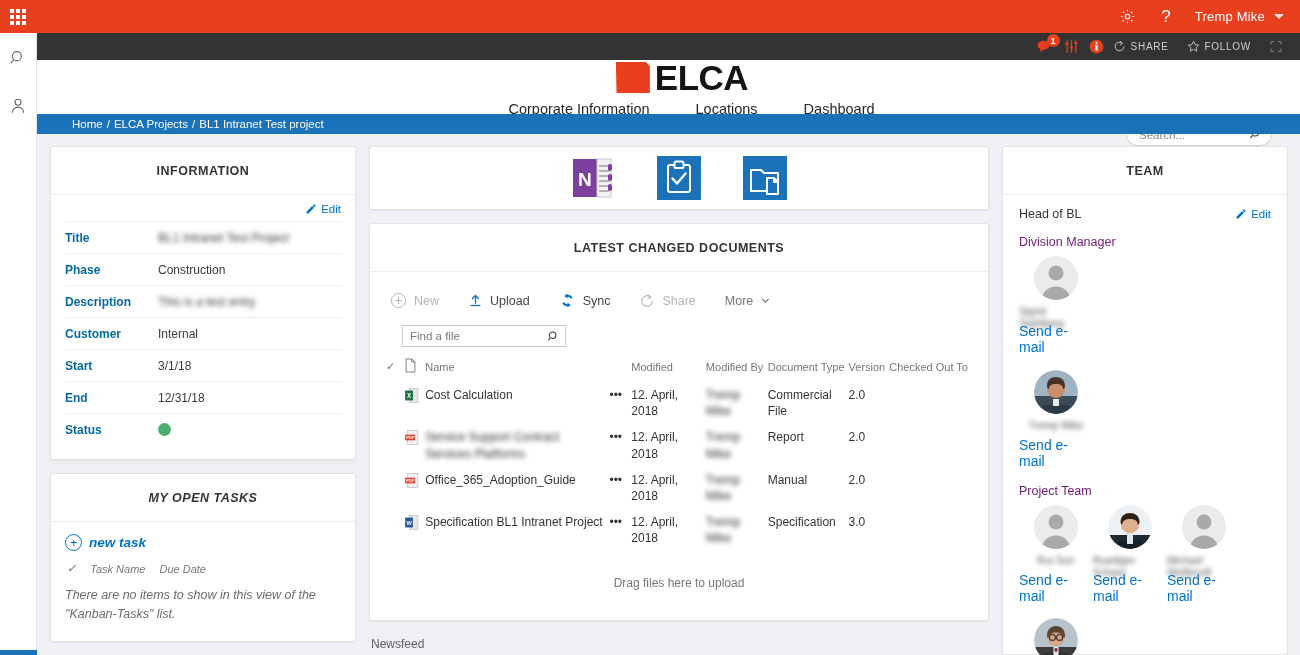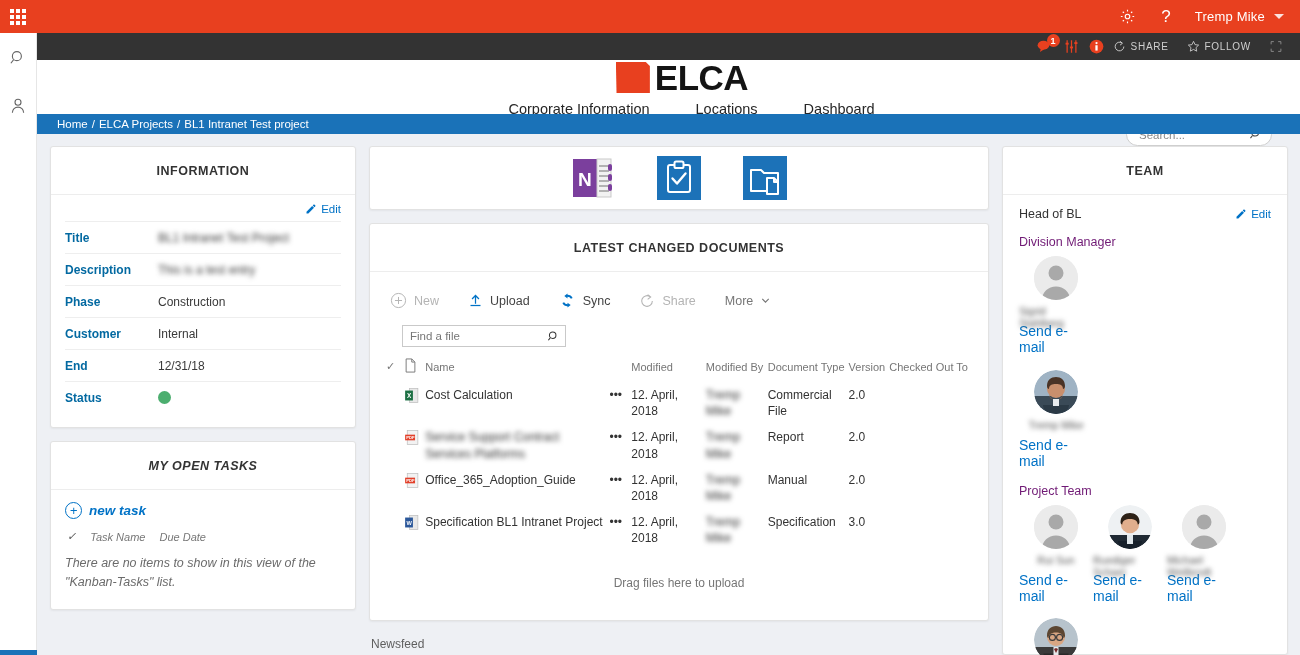--- a/index.html
+++ b/index.html
@@ -80,21 +80,21 @@
     width: 146px; height: 23px; border: 1px solid #cfcfcf; border-radius: 12px;
     padding: 0 26px 0 12px; font-size: 11.5px; color: #444; outline: none;
     font-family: "Liberation Sans", sans-serif; background: #fff;
   }
   .sitesearch input::placeholder { color: #888; }
   .sitesearch .sico { position: absolute; right: 9px; top: 4px; color: #444; }
 
   
   .crumbs {
     position: absolute; left: 37px; top: 114px; width: 1263px; height: 20px;
-    background: #1a72b8; display: flex; align-items: center; padding-left: 20px;
+    background: #1a72b8; display: flex; align-items: center; padding-left: 35px;
     color: #fff; font-size: 11.5px; gap: 0;
   }
   .crumbs a { color: #fff; text-decoration: none; cursor: pointer; }
   .crumbs .sep { margin: 0 4px; color: #fff; }
 
   
   .board { position: absolute; left: 37px; top: 134px; width: 1263px; height: 521px; }
 
   .card {
     background: #fff; border: 1px solid #e2e2e2; border-radius: 3px;
@@ -330,30 +330,34 @@
               <path d="M3 17.3V21h3.7L18 9.7 14.3 6zM20.7 6.6a1 1 0 0 0 0-1.4l-2-2a1 1 0 0 0-1.4 0L15.5 5 19 8.5z"></path>
             </svg>
             <span>Edit</span>
           </div>
 
           <div class="info-row">
             <span class="k">Title</span>
             <span class="v blur blur-line">BL1 Intranet Test Project</span>
           </div>
           <div class="info-row">
+            <span class="k">Phase</span>
+            <span class="v">Construction</span>
+          </div>
+          <div class="info-row">
             <span class="k">Description</span>
             <span class="v blur blur-line">This is a test entry</span>
-          </div>
-          <div class="info-row">
-            <span class="k">Phase</span>
-            <span class="v">Construction</span>
           </div>
           <div class="info-row">
             <span class="k">Customer</span>
             <span class="v">Internal</span>
+          </div>
+          <div class="info-row">
+            <span class="k">Start</span>
+            <span class="v">3/1/18</span>
           </div>
           <div class="info-row">
             <span class="k">End</span>
             <span class="v">12/31/18</span>
           </div>
           <div class="info-row">
             <span class="k">Status</span>
             <span class="dot-green"></span>
           </div>
         </div>

